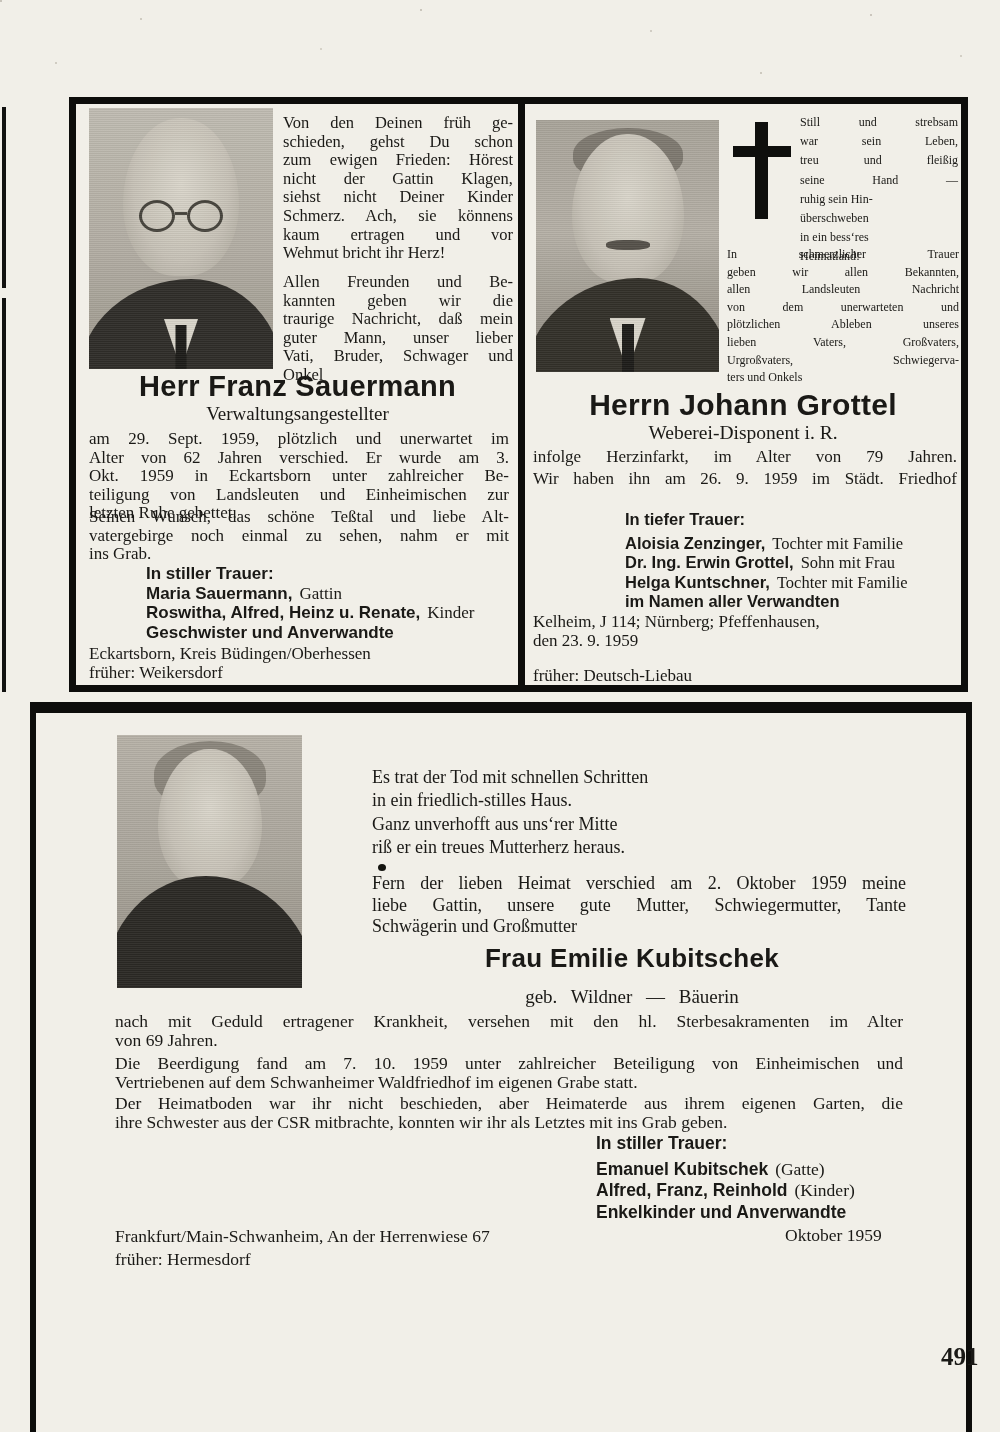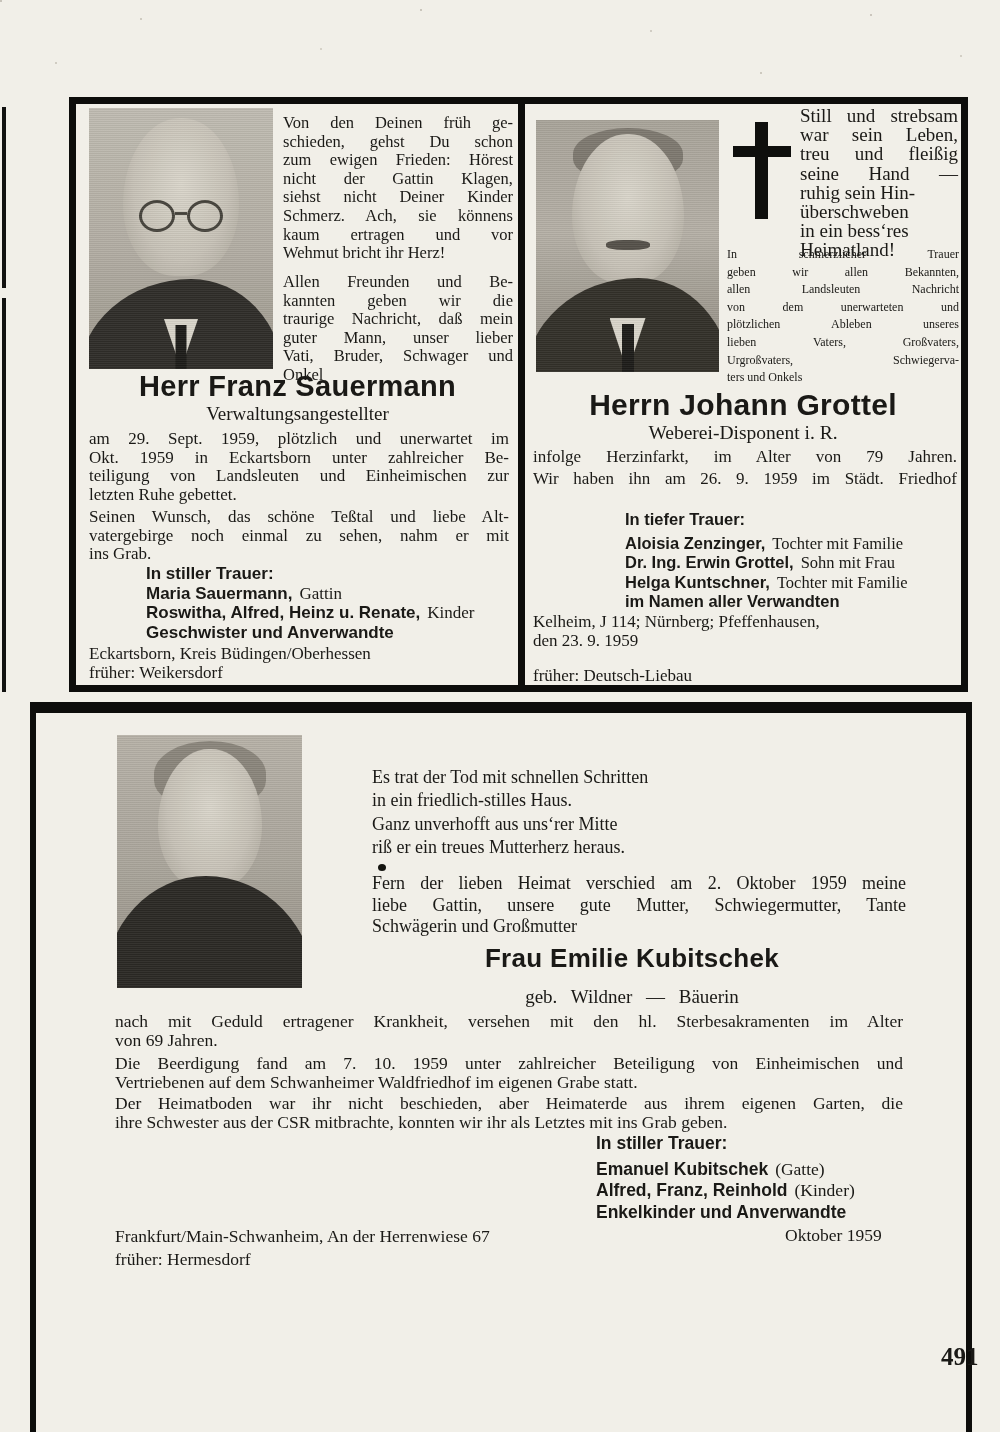--- a/index.html
+++ b/index.html
@@ -14,21 +14,21 @@
   #box-grottel   { left:518px; top:97px; width:450px; height:595px; }
   #box-kubitschek{ left:30px; top:702px; width:942px; height:795px; border-width:11px 6px 8px 6px; }
 
   
   .jl { text-align:justify; text-align-last:justify; }
   .ll { text-align:left; }
   .vl, .bl { display:block; }
 
   .verse1 { font-size:16.5px; line-height:18.6px; }
   .body1t { font-size:17px;   line-height:18.6px; }
-  .verse2 { font-size:19px; line-height:19.2px; }
+  .verse2 { font-size:12px; line-height:19.2px;margin-top:7px; }
   .intro2 { font-size:12px; line-height:17.6px; }
   .body2t { font-size:17px;   line-height:18.5px; }
   .verse3 { font-size:18px;   line-height:23.3px; }
   .intro3 { font-size:18px;   line-height:21.5px; }
   .body3t { font-size:17.5px; line-height:19px; }
 
   .obit-title { font-family:"Liberation Sans", sans-serif; font-weight:700; text-align:center; letter-spacing:.3px; }
   .obit-sub   { text-align:center; }
 
   .mourning { font-family:"Liberation Sans", sans-serif; }
@@ -112,20 +112,21 @@
       <div class="vl jl">guter Mann, unser lieber</div>
       <div class="vl jl">Vati, Bruder, Schwager und</div>
       <div class="vl ll">Onkel</div>
     </div>
 
     <div class="abs obit-title" style="left:0; top:266px; width:443px; font-size:29px;">Herr Franz Sauermann</div>
     <div class="abs obit-sub" style="left:0; top:299px; width:443px; font-size:19px;">Verwaltungsangestellter</div>
 
     <div class="abs body1t" style="left:13px; top:326px; width:420px;">
       <div class="bl jl">am 29. Sept. 1959, plötzlich und unerwartet im</div>
+      <div class="bl jl">Alter von 62 Jahren verschied. Er wurde am 3.</div>
       <div class="bl jl">Okt. 1959 in Eckartsborn unter zahlreicher Be-</div>
       <div class="bl jl">teiligung von Landsleuten und Einheimischen zur</div>
       <div class="bl ll">letzten Ruhe gebettet.</div>
     </div>
 
     <div class="abs body1t" style="left:13px; top:404px; width:420px;">
       <div class="bl jl">Seinen Wunsch, das schöne Teßtal und liebe Alt-</div>
       <div class="bl jl">vatergebirge noch einmal zu sehen, nahm er mit</div>
       <div class="bl ll">ins Grab.</div>
     </div>

